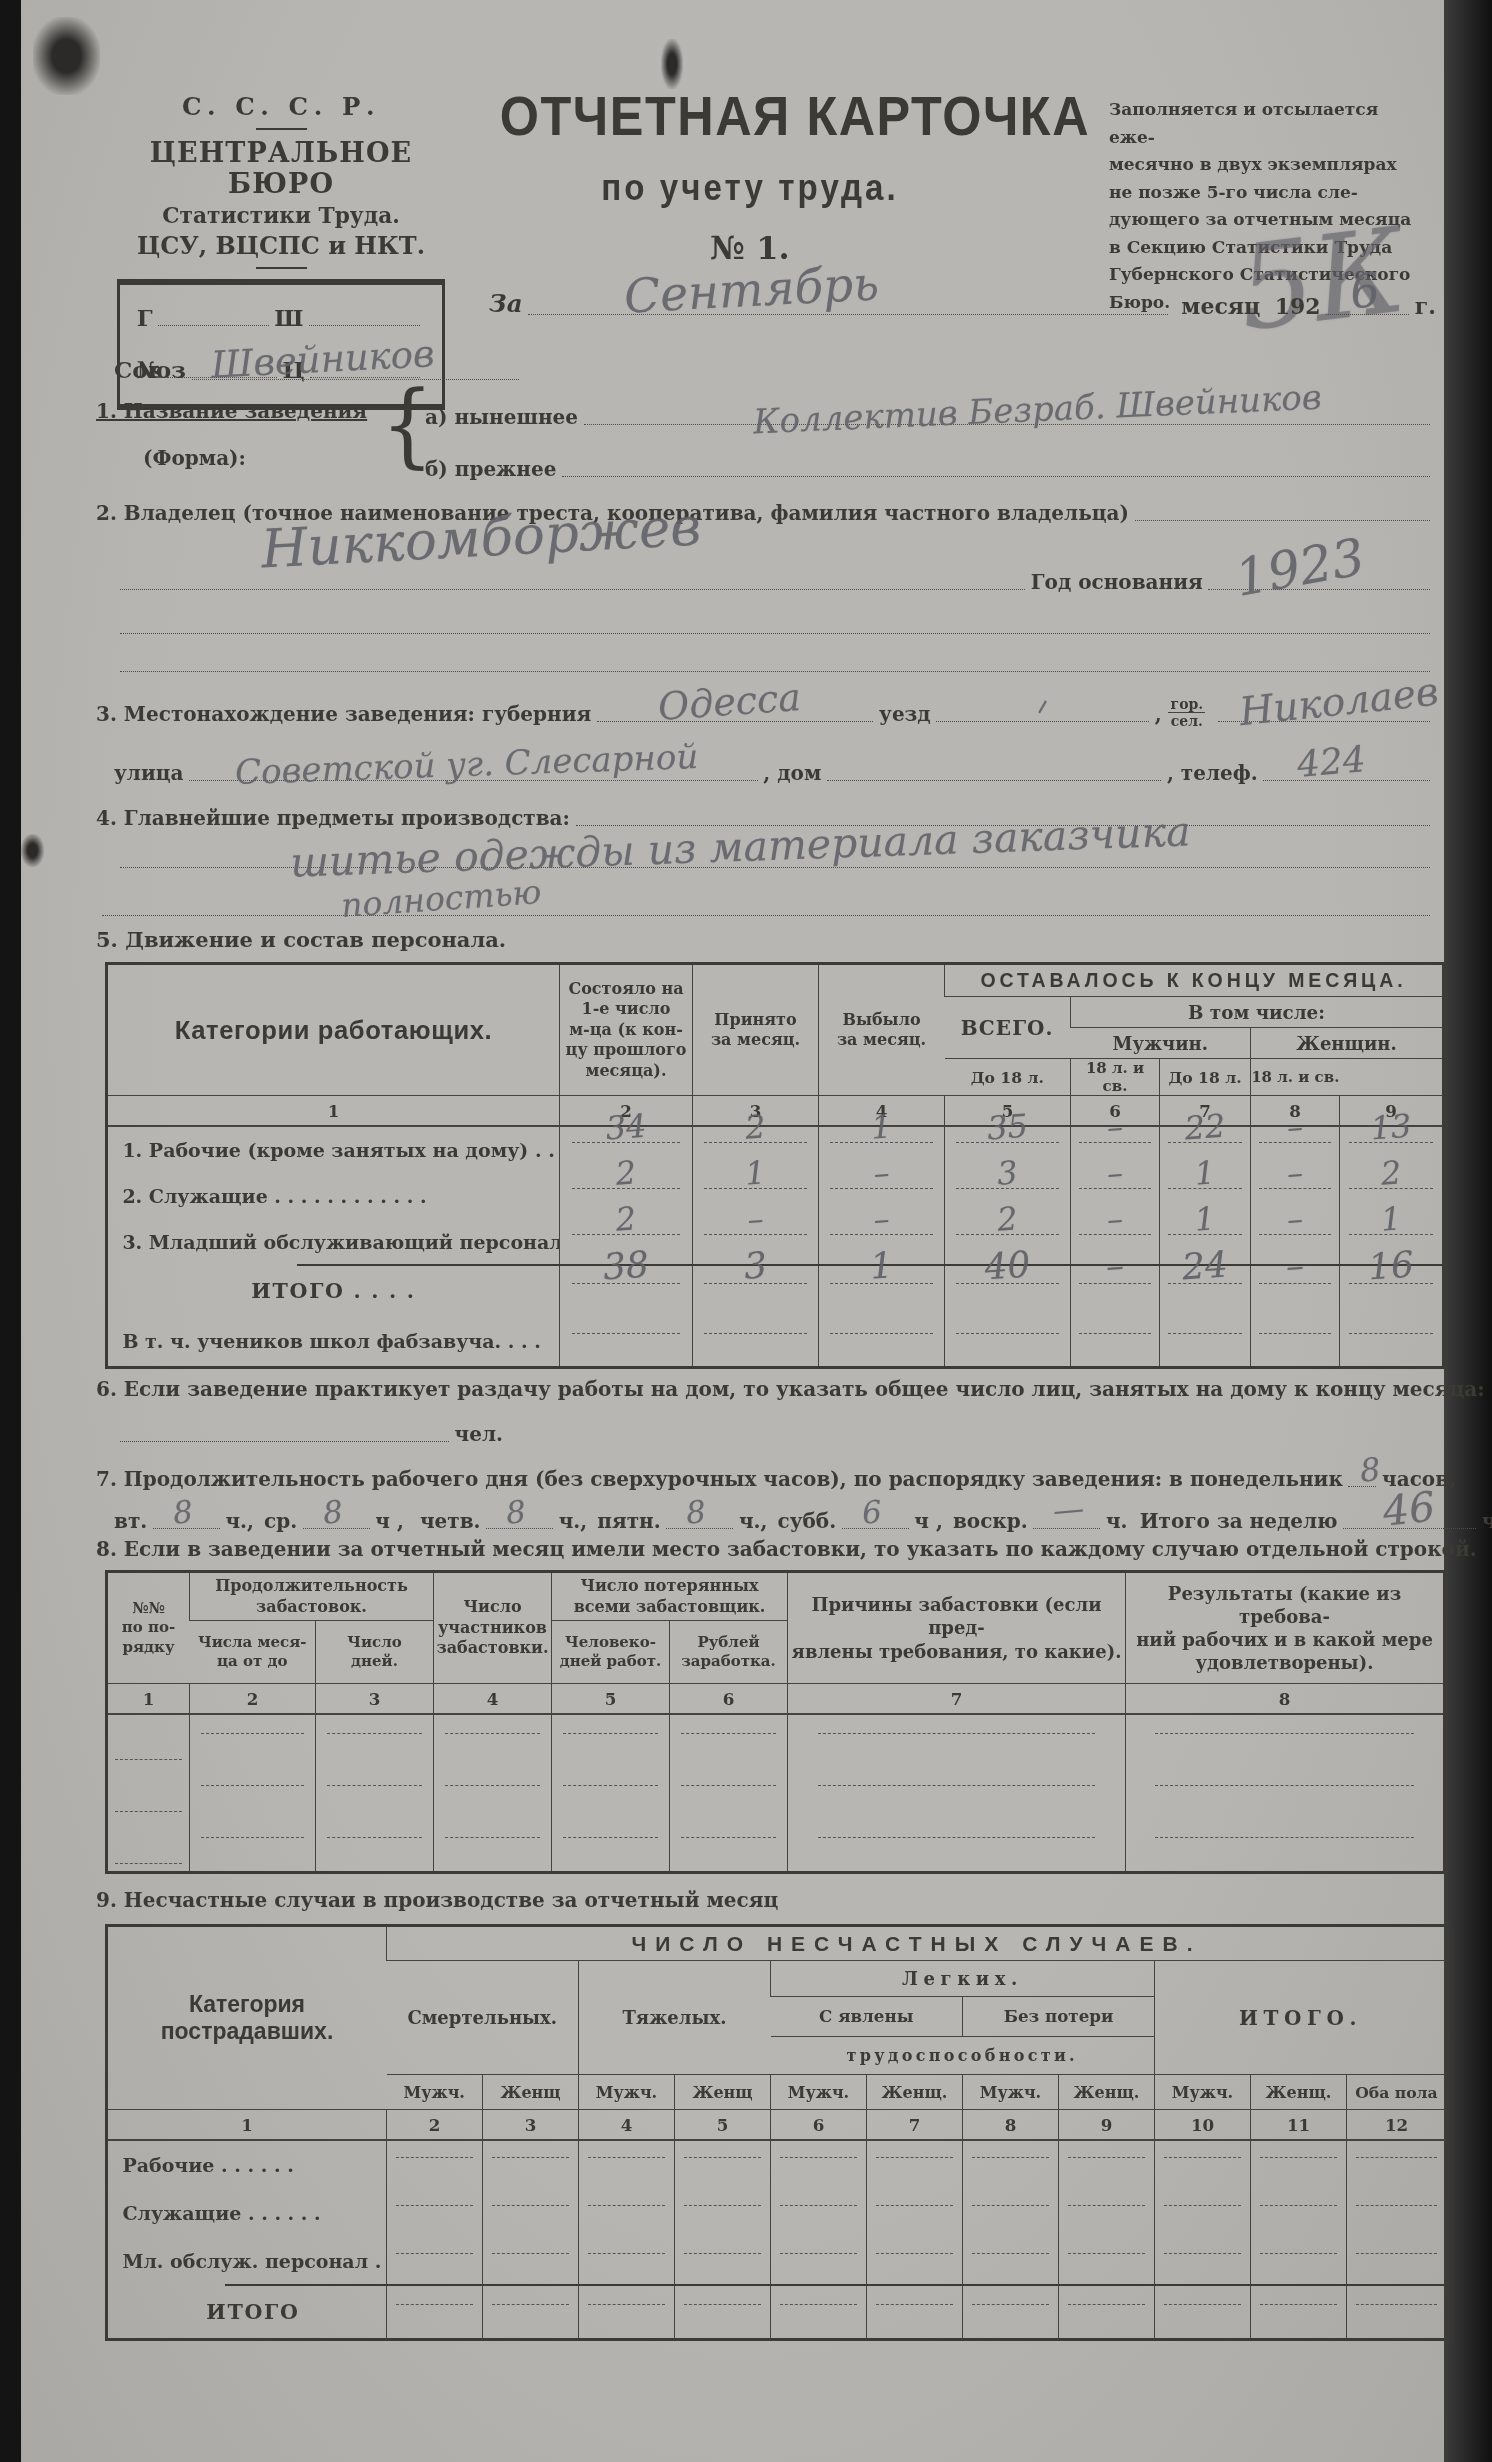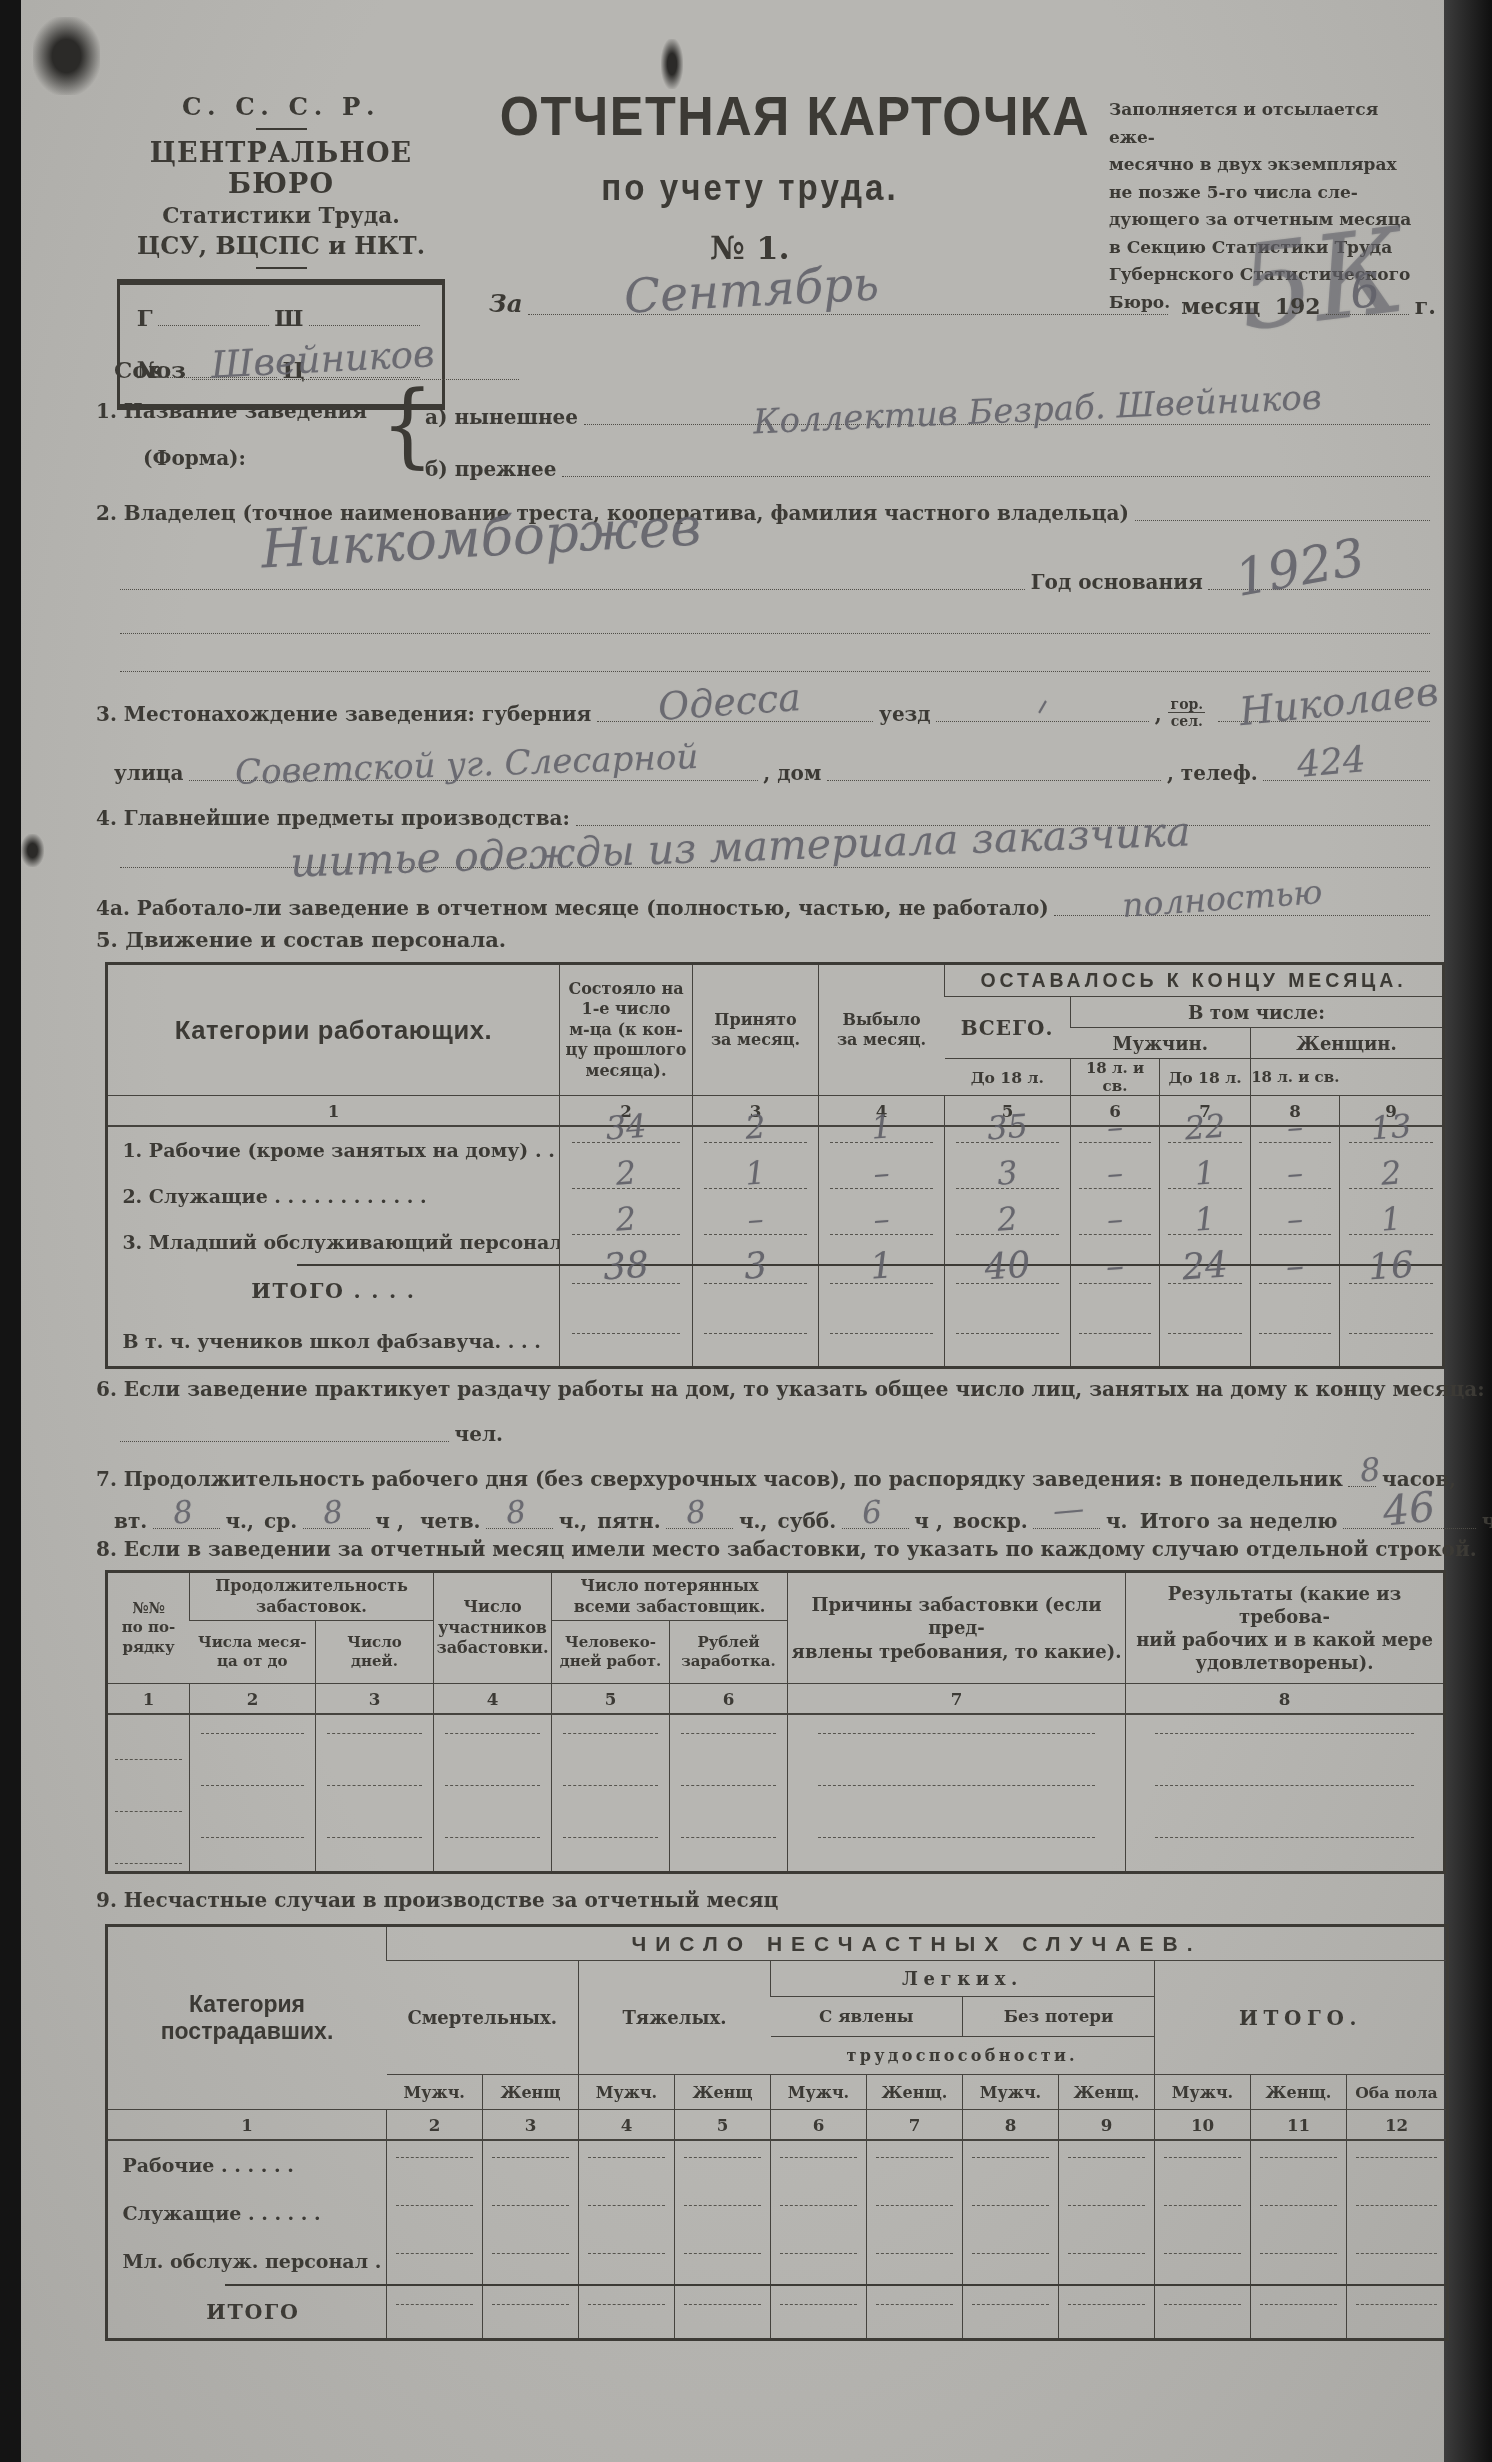--- a/index.html
+++ b/index.html
@@ -124,21 +124,21 @@
     <span class="t" style="font-size:22px;">г.</span>
   </div>
 
   <div class="fl" style="left:114px;top:348px;width:411px;height:37px;">
     <span class="t" style="font-size:23px;">Союз</span>
     <div class="dots">
       <span class="hw" style="left:6%;bottom:1.1px;font-size:37px;transform:rotate(-3deg);">Швейников</span>
     </div>
   </div>
 
-  <div class="qline" style="left:96px;top:399px;">1. Название заведения</div>
+  <div class="qline" style="left:96px;top:399px;text-decoration:underline;">1. Название заведения</div>
   <div class="qline" style="left:143px;top:446px;">(Форма):</div>
   <div class="abs" style="left:381px;top:383px;font-size:83px;line-height:1;font-weight:400;transform:scaleY(1.1);">{</div>
   <div class="fl" style="left:425px;top:396px;right:56px;height:34px;">
     <span class="t">а) нынешнее</span>
     <div class="dots">
       <span class="hw" style="left:20%;bottom:-2.2px;font-size:34px;transform:rotate(-2.5deg);">Коллектив Безраб. Швейников</span>
     </div>
   </div>
   <div class="fl" style="left:425px;top:448px;right:56px;height:34px;">
     <span class="t">б) прежнее</span>
@@ -199,21 +199,20 @@
     <span class="t">4. Главнейшие предметы производства:</span>
     <div class="dots"></div>
   </div>
   <div class="fl" style="left:114px;top:847px;right:56px;height:25.6px;">
     <div class="dots">
       <span class="hw" style="left:13%;bottom:-1.1px;font-size:41px;transform:rotate(-2deg);">шитье одежды из материала заказчика</span>
     </div>
   </div>
 
   <div class="fl" style="left:96px;top:888px;right:56px;height:33px;">
-    <span class="t">4а. Работало-ли заведение в отчетном месяце (полностью, частью, не работало)</span>
     <div class="dots">
       <span class="hw" style="left:18%;bottom:0;font-size:33px;transform:rotate(-4deg);">полностью</span>
     </div>
   </div>
 
   <div class="qline" style="left:96px;top:927px;font-size:21px;">5. Движение и состав персонала.</div>
 
   <table class="dtable" style="top:962px;">
     <colgroup>
       <col style="width:453px">

